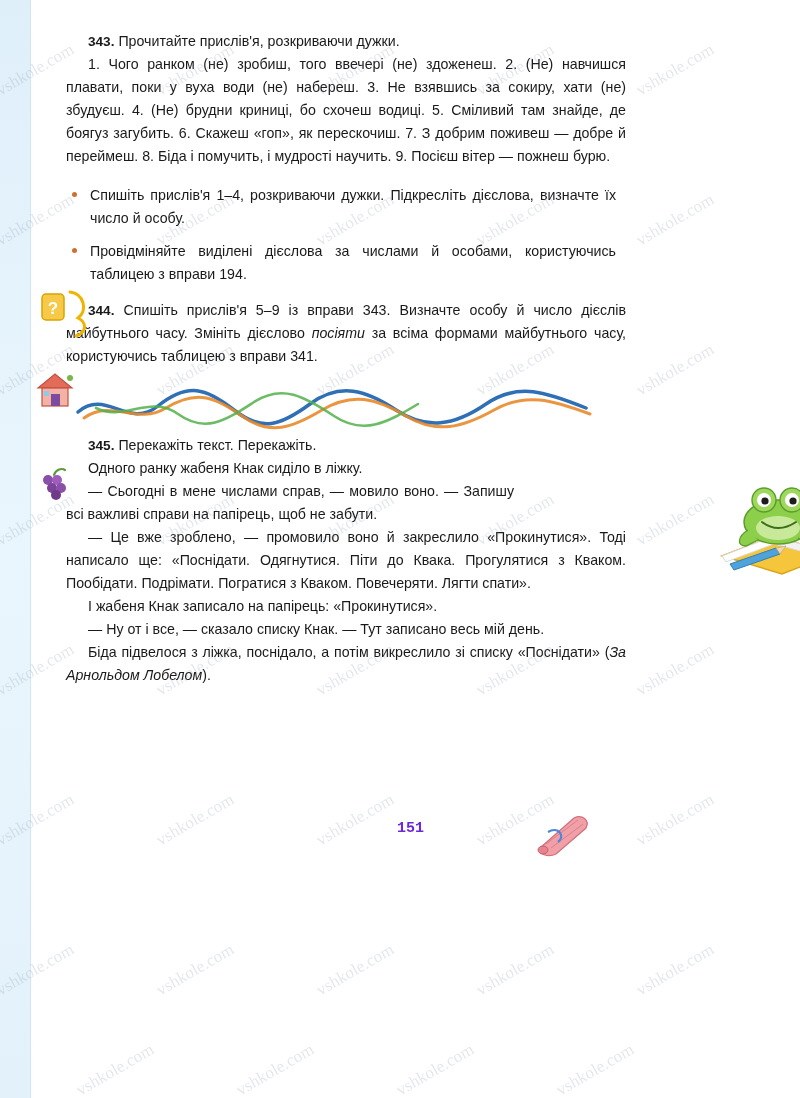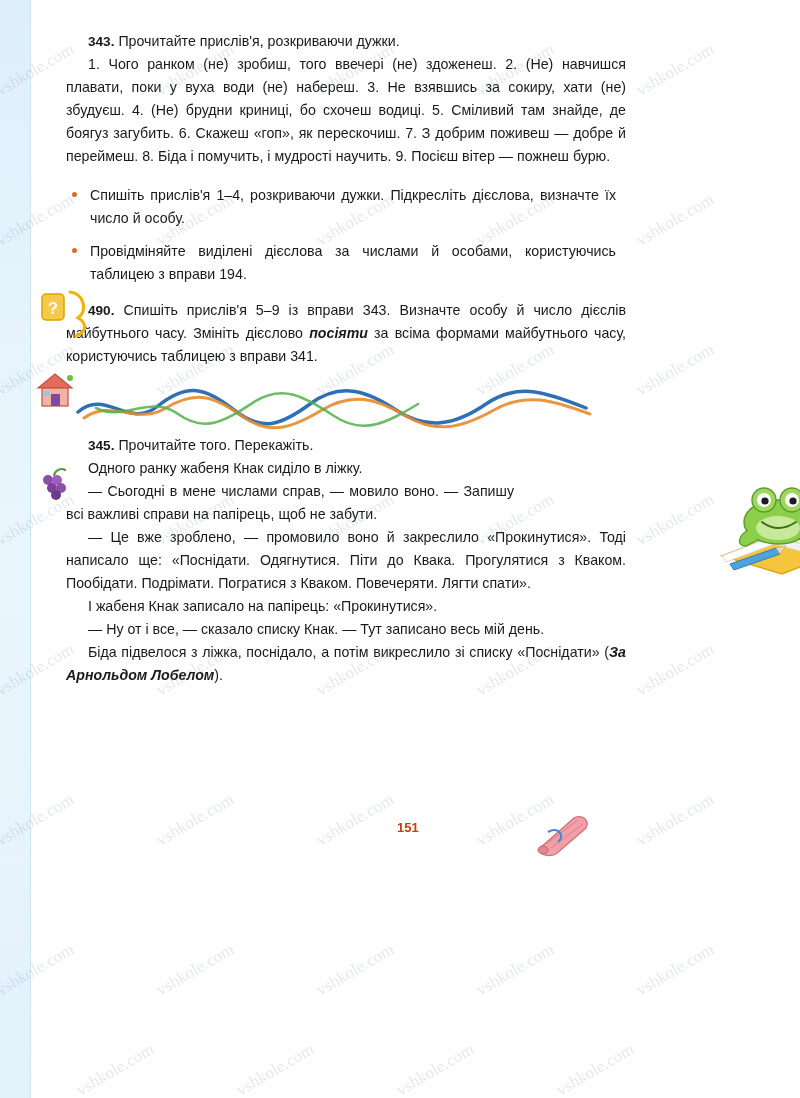--- a/index.html
+++ b/index.html
@@ -42,21 +42,21 @@
   .ex-head {
     font-weight: bold;
     font-size: 13.6px;
   }
   .para {
     text-align: justify;
     margin: 0 0 0 0;
     text-indent: 22px;
   }
   .b { font-weight: normal; }
-  .i { font-style: italic; font-weight: bold; }
+  .i { font-style: italic; }
 
   .block { margin-bottom: 13px; }
 
   
   .bullets {
     margin: 16px 10px 0 0;
     padding: 0;
     list-style: none;
   }
   .bullets li {
@@ -117,23 +117,24 @@
     float: right;
     width: 112px;
     height: 78px;
     shape-outside: inset(0);
   }
 
   .page-number {
     position: absolute;
     left: 367px;
     top: 820px;
-    font-size: 13px;
+    font-size: 15px;
     font-weight: bold;
-    color: #c2410c;
+    color: #6d28d9;
+    font-family: Liberation Mono, monospace;
   }
   .scroll-icon {
     position: absolute;
     left: 500px;
     top: 812px;
     width: 58px; height: 40px;
   }
 
   
   .wm {
@@ -166,38 +167,38 @@
       </p>
 
       <ul class="bullets">
         <li>Спишіть прислів'я 1–4, розкриваючи дужки. Підкресліть дієслова, визначте їх число й особу.</li>
         <li>Провідміняйте виділені дієслова за числами й особами, користуючись таблицею з вправи 194.</li>
       </ul>
     </div>
 
     <div class="block" style="margin-top:4px;">
       <p class="para">
-        <span class="ex-head">490.</span>
+        <span class="ex-head">344.</span>
         <span>Спишіть прислів'я 5–9 із вправи 343. Визначте особу й число дієслів майбутнього часу. Змініть дієслово </span><span class="i">посіяти</span><span> за всіма формами майбутнього часу, користуючись таблицею з вправи 341.</span>
       </p>
     </div>
 
     <div class="divider">
       <svg width="560" height="44" viewBox="0 0 560 44" xmlns="http://www.w3.org/2000/svg">
         <path d="M12 26 C 40 2, 62 44, 92 20 S 140 2, 168 24 S 214 40, 244 18 S 300 4, 330 24 S 388 40, 420 18 S 480 6, 520 22" fill="none" stroke="#2f6fb5" stroke-width="3.5" stroke-linecap="round"></path>
         <path d="M18 32 C 46 12, 70 40, 100 22 S 148 10, 176 30 S 226 42, 256 24 S 310 12, 340 30 S 396 42, 428 24 S 486 14, 524 28" fill="none" stroke="#e88a2a" stroke-width="3" stroke-linecap="round" opacity="0.9"></path>
         <path d="M30 22 C 58 36, 84 8, 112 28 S 160 34, 188 16 S 238 10, 268 30 S 322 36, 352 18" fill="none" stroke="#52b04a" stroke-width="2.6" stroke-linecap="round" opacity="0.85"></path>
       </svg>
     </div>
 
     <div class="block">
       <div class="wrapper-float"></div>
       <p class="para">
         <span class="ex-head">345.</span>
-        <span>Прочитайте того. Перекажіть.</span>
+        <span>Перекажіть текст. Перекажіть.</span>
       </p>
       <p class="para">
         <span>Одного ранку жабеня Кнак сиділо в ліжку.</span>
       </p>
       <p class="para">
         <span>— Сьогодні в мене числами справ, — мовило воно. — Запишу всі важливі справи на папірець, щоб не забути.</span>
       </p>
       <p class="para">
         <span>— Це вже зроблено, — промовило воно й закреслило «Прокинутися». Тоді написало ще: «</span><span class="b">Поснідати.</span><span> Одягнутися. Піти до Квака. Прогулятися з Кваком. Пообідати. </span><span class="b">Подрімати.</span><span> Погратися з Кваком. Повечеряти. Лягти спати».</span>
       </p>

